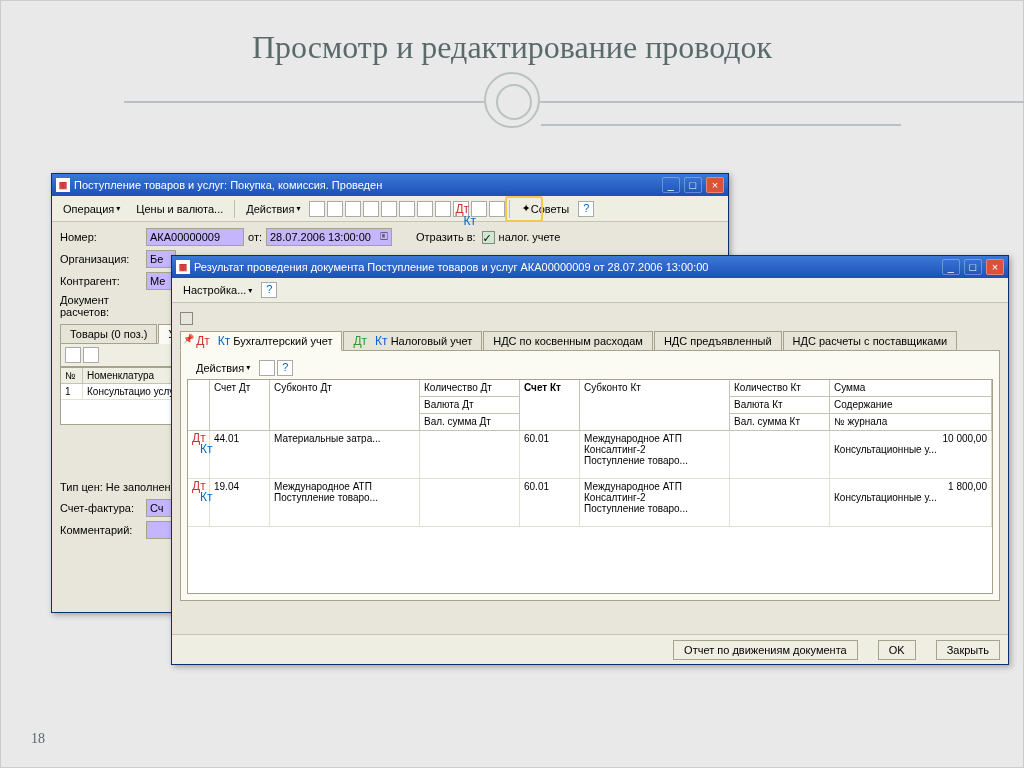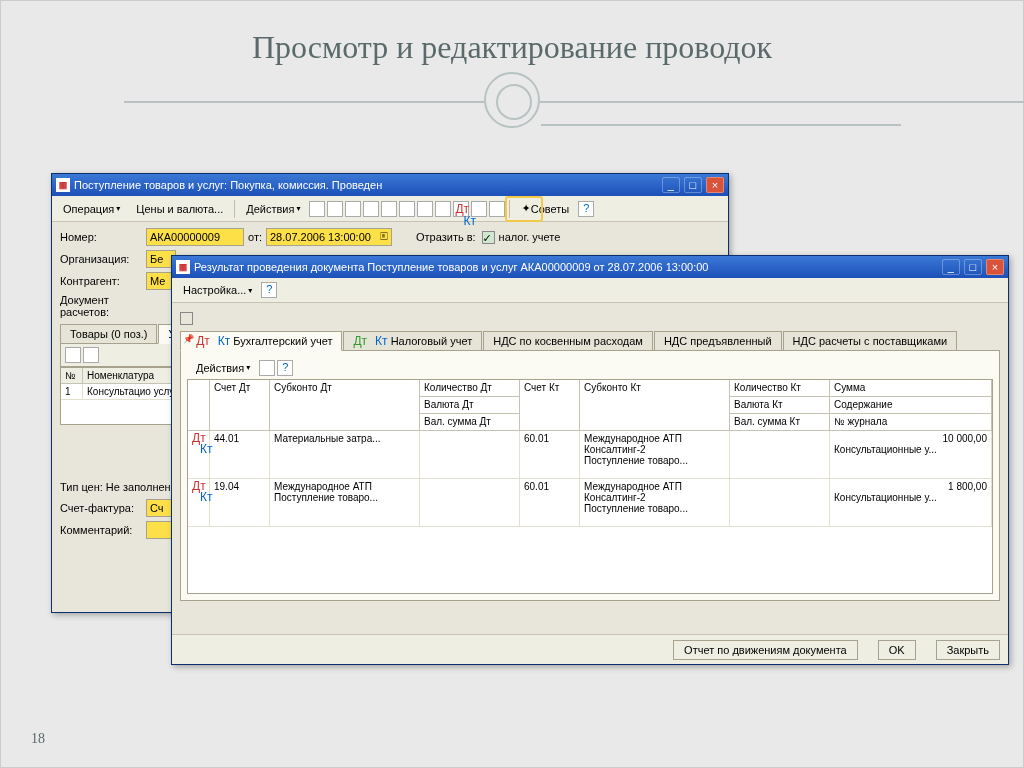--- a/index.html
+++ b/index.html
@@ -20,21 +20,21 @@
 .win-btns span{display:inline-block;width:18px;height:16px;color:#fff;text-align:center;line-height:14px;margin-left:1px;border:1px solid rgba(255,255,255,.3);border-radius:2px;cursor:pointer;}
 .win-btns span.close{background:#d9533a;}
 .toolbar{background:#efeee3;border-bottom:1px solid #c6c3b4;padding:3px 4px;display:flex;align-items:center;gap:2px;flex-wrap:wrap;}
 .tbtn{display:inline-flex;align-items:center;padding:2px 6px;border:1px solid transparent;cursor:pointer;color:#000;}
 .tbtn .dd{margin-left:2px;font-size:8px;}
 .ticon2{display:inline-block;width:16px;height:16px;border:1px solid #aaa;background:#fff;position:relative;}
 .sep{width:1px;height:18px;background:#c0bda9;margin:0 2px;}
 .body-area{padding:6px 8px;}
 .form-row{display:flex;align-items:center;margin-bottom:4px;}
 .form-row label{width:86px;color:#000;}
-.finput{border:1px solid #a6a28d;background:#fde047;height:18px;padding:0 3px;display:inline-flex;align-items:center;}
+.finput{border:1px solid #a6a28d;background:#c4b5fd;height:18px;padding:0 3px;display:inline-flex;align-items:center;}
 .tabs{display:flex;border-bottom:1px solid #a6a28d;margin-top:6px;}
 .tab{padding:3px 9px;border:1px solid #a6a28d;border-bottom:none;background:#e6e4d6;margin-right:1px;cursor:pointer;position:relative;white-space:nowrap;}
 .tab.active{background:#fcfbf3;border-bottom:1px solid #fcfbf3;margin-bottom:-1px;}
 .tab .pin{position:absolute;left:2px;top:2px;color:#c33;font-size:9px;}
 .grid{background:#fff;border:1px solid #a6a28d;}
 .grid-head{display:flex;background:#efeee3;}
 .gh{border-right:1px solid #c6c3b4;border-bottom:1px solid #c6c3b4;padding:2px 4px;font-size:10px;}
 .grid-body{min-height:40px;}
 .grow{display:flex;border-bottom:1px solid #e3e0cf;}
 .gcell{border-right:1px solid #e3e0cf;padding:2px 4px;font-size:10px;text-align:left;}
@@ -202,21 +202,21 @@
                 <div class="gh" style="height:51px;">Счет Дт</div>
               </div>
             <div class="col" style="width:150px;">
                 <div class="gh" style="height:51px;">Субконто Дт</div>
               </div>
             <div class="col" style="width:100px;">
               <div class="gh">Количество Дт</div>
               <div class="gh">Валюта Дт</div>
               <div class="gh">Вал. сумма Дт</div>
             </div>
-            <div class="col" style="width:60px;">
+            <div class="col" style="width:60px;font-weight:bold;">
                 <div class="gh" style="height:51px;">Счет Кт</div>
               </div>
             <div class="col" style="width:150px;">
                 <div class="gh" style="height:51px;">Субконто Кт</div>
               </div>
             <div class="col" style="width:100px;">
               <div class="gh">Количество Кт</div>
               <div class="gh">Валюта Кт</div>
               <div class="gh">Вал. сумма Кт</div>
             </div>

